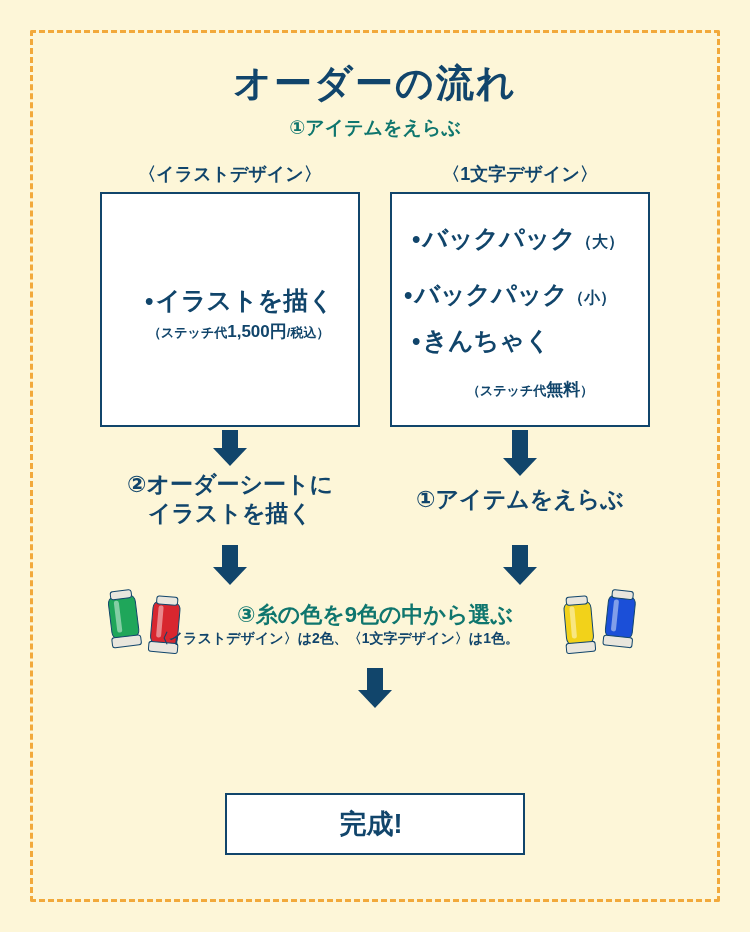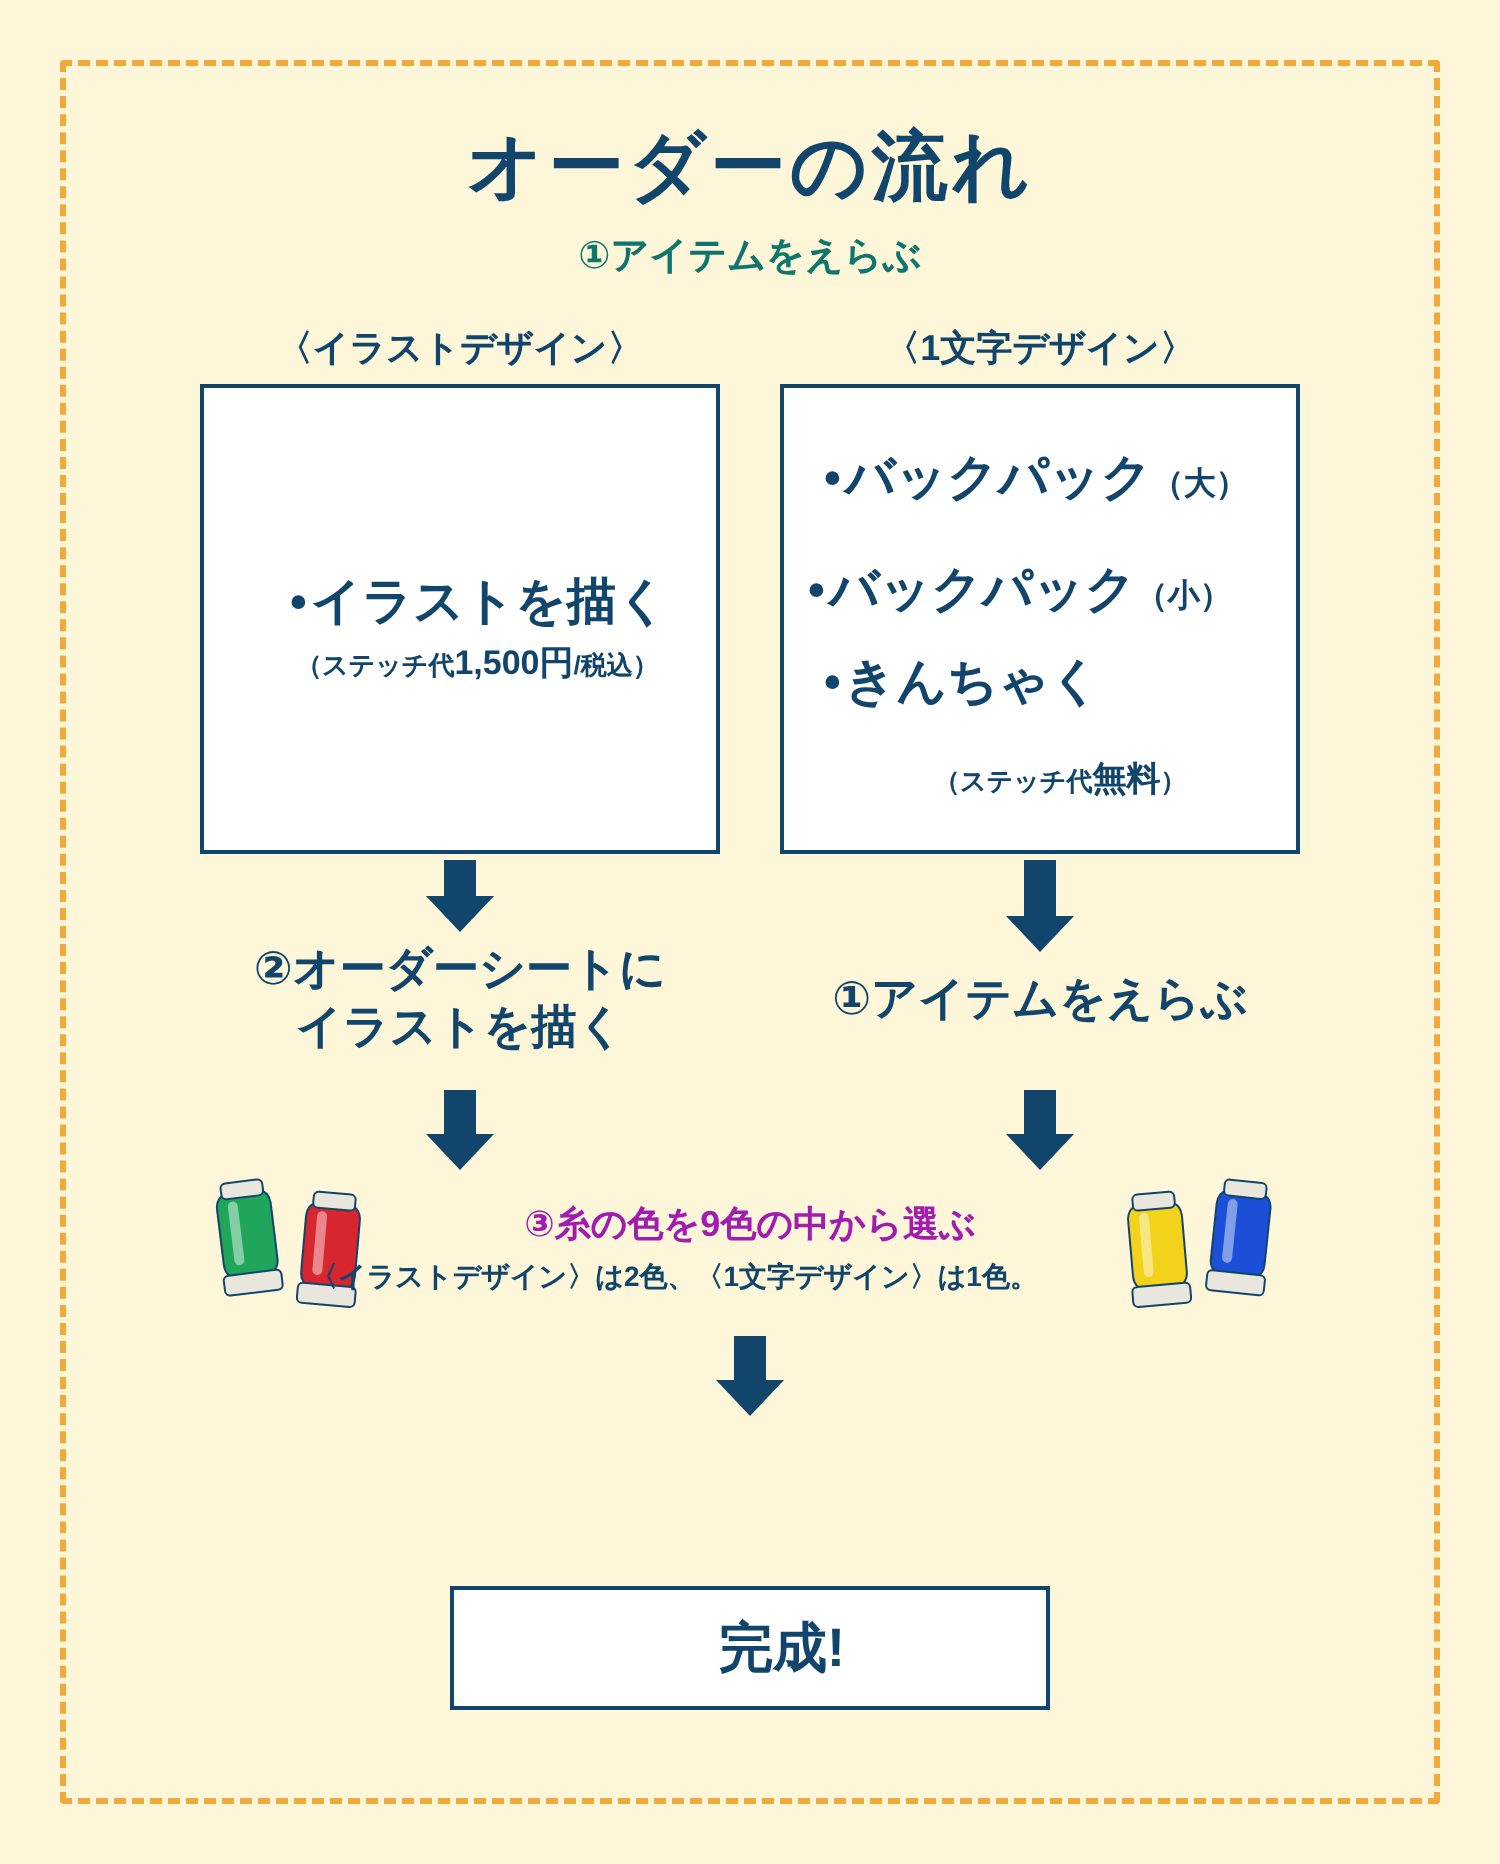--- a/index.html
+++ b/index.html
@@ -171,23 +171,23 @@
     top: 485px;
     width: 260px;
   }
 
   .step3 {
     position: absolute;
     left: 175px;
     top: 600px;
     width: 400px;
     text-align: center;
-    font-size: 18px;
-    font-weight: bold;
-    color: #a21caf;
+    font-size: 22px;
+    font-weight: bold;
+    color: #0f766e;
   }
   .step3-note {
     position: absolute;
     left: 155px;
     top: 630px;
     width: 440px;
     text-align: left;
     font-size: 14px;
     font-weight: bold;
     color: #11456b;
@@ -210,21 +210,21 @@
     left: 225px;
     top: 793px;
     width: 300px;
     height: 62px;
     box-sizing: border-box;
     background: #ffffff;
     border: 2px solid #11456b;
   }
   .final-text {
     position: absolute;
-    left: 241px;
+    left: 221px;
     top: 806px;
     width: 300px;
     text-align: center;
     font-size: 27px;
     font-weight: bold;
     color: #11456b;
   }
 
   
   .spool {

